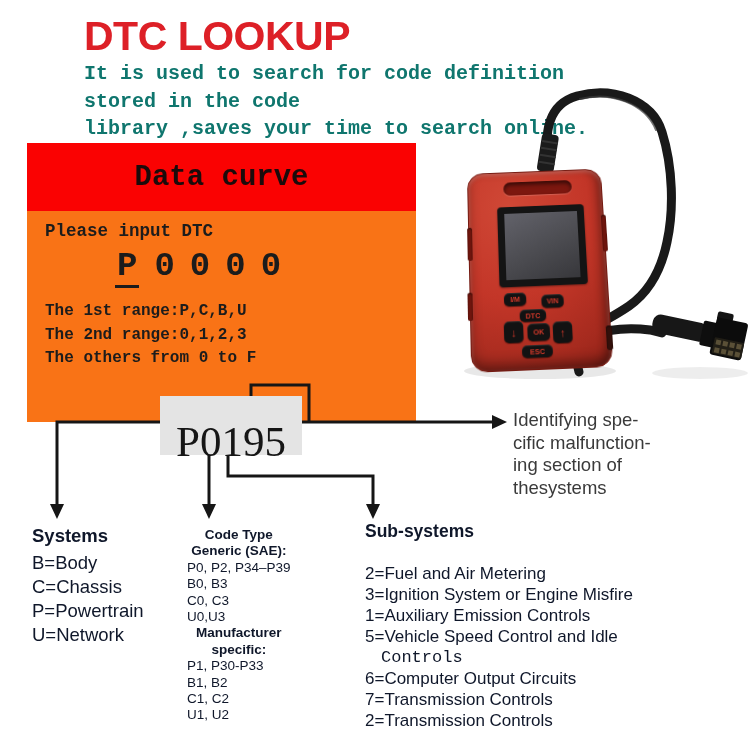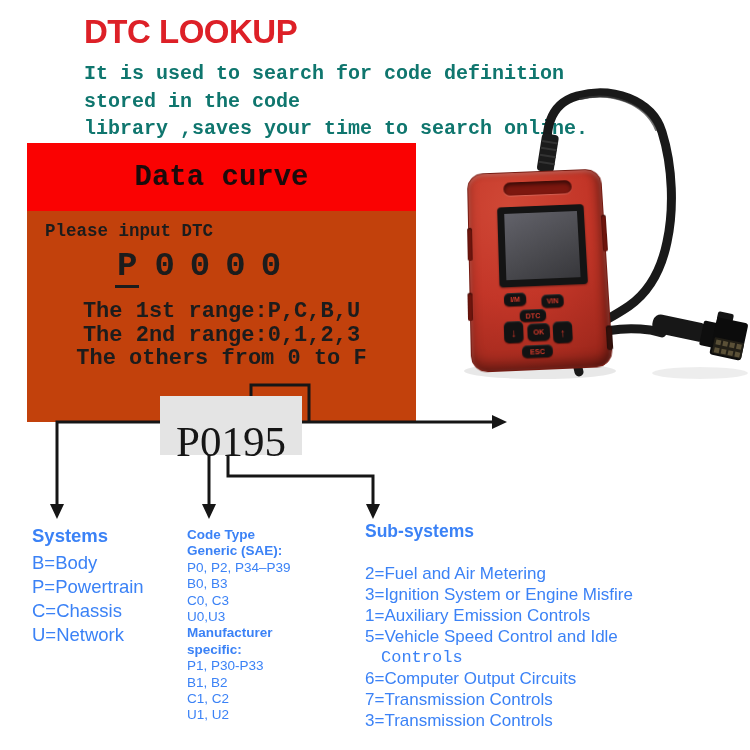--- a/index.html
+++ b/index.html
@@ -1,49 +1,49 @@
 <!DOCTYPE html>
 <html><head>
 <meta charset="utf-8">
 <style>
   html,body{margin:0;padding:0;background:#fff;}
   .canvas{position:relative;width:750px;height:750px;background:#ffffff;overflow:hidden;
           font-family:"Liberation Sans",sans-serif;color:#1c1c1c;}
 
   
-  .page-title{position:absolute;left:84px;top:13px;font-size:33px;font-weight:800;
+  .page-title{position:absolute;left:84px;top:13px;font-size:41px;font-weight:800;
               letter-spacing:-0.5px;color:#dd2027;font-family:"Liberation Sans",sans-serif;}
   .page-subtitle{position:absolute;left:84px;top:60px;width:560px;font-size:20px;font-weight:700;
               font-family:Liberation Mono, monospace;line-height:27.5px;color:#0f766e;white-space:pre-line;}
 
   
   .panel{position:absolute;left:27px;top:143px;width:389px;}
   .panel-banner{height:68px;background:#fa0202;display:flex;align-items:center;justify-content:center;}
   .panel-banner span{font-family:"Liberation Mono",monospace;font-size:29px;font-weight:700;color:#1b0b0b;}
-  .panel-body{background:#c2410c;height:211px;padding:10px 18px;box-sizing:border-box;
+  .panel-body{background:#f97316;height:211px;padding:10px 18px;box-sizing:border-box;
               font-family:"Liberation Mono",monospace;color:#1c1c1c;}
   .panel-prompt{font-size:17.5px;font-weight:700;}
   .code-line{display:flex;gap:15px;margin:6px 0 0 70px;font-size:34px;font-weight:700;}
   .code-letter{border-bottom:3px solid #1c1c1c;padding:0 2px 0 2px;}
-  .panel-ranges{margin-top:12px;font-size:22px;font-weight:700;line-height:23.5px;text-align:center;}
+  .panel-ranges{margin-top:12px;font-size:16px;font-weight:700;line-height:23.5px;}
 
   
   .lines-svg{position:absolute;left:0;top:0;width:750px;height:750px;pointer-events:none;}
   .code-box{position:absolute;left:160px;top:396px;width:142px;height:59px;background:#e4e4e4;
             display:flex;align-items:center;justify-content:center;}
   .code-box span{font-family:"Liberation Serif",serif;font-size:43px;color:#151515;margin-top:32px;}
   .annotation{position:absolute;left:513px;top:409px;width:160px;font-size:18.5px;line-height:22.5px;
             color:#3a3a3a;white-space:pre-line;}
 
   
-  .col{position:absolute;color:#3b82f6;}
+  .col{position:absolute;color:#0f172a;}
   .col-systems{left:32px;top:524px;font-size:18.5px;line-height:24px;}
   .col-systems .col-header{font-weight:700;margin-bottom:3px;}
   .col-codetype{left:187px;top:527px;font-size:13.5px;line-height:16.4px;}
-  .col-codetype .bold{font-weight:700;}
+  .col-codetype .bold{font-weight:700;text-align:center;}
   .col-codetype .pre{white-space:pre-line;}
   .col-subsystems{left:365px;top:521px;font-size:17px;line-height:21px;}
   .col-subsystems .col-header{font-size:17.5px;font-weight:700;margin-bottom:21px;}
   .col-subsystems .indent{padding-left:16px;font-family:Liberation Mono, monospace;}
 
   
   .cable-svg{position:absolute;left:0;top:0;width:750px;height:750px;pointer-events:none;}
   .device{position:absolute;left:469px;top:167px;width:138px;height:201px;border-radius:16px;
           background:radial-gradient(130% 105% at 30% 18%, #d04836 0%, #c33628 45%, #a52a1e 78%, #881f15 100%);
           border:1px solid #741a11;box-sizing:border-box;
@@ -114,26 +114,30 @@
       <polygon points="202,504 216,504 209,519"></polygon>
       <polygon points="366,504 380,504 373,519"></polygon>
       <polygon points="492,415 492,429 507,422"></polygon>
     </g>
   </svg>
 
   <div class="code-box">
     <span>P0195</span>
   </div>
 
+  <div class="annotation">Identifying spe-
+cific malfunction-
+ing section of
+thesystems</div>
 
   <div class="col col-systems">
     <div class="col-header">Systems</div>
     <div>B=Body</div>
+    <div>C=Chassis</div>
     <div>P=Powertrain</div>
-    <div>C=Chassis</div>
     <div>U=Network</div>
   </div>
 
   <div class="col col-codetype">
     <div class="bold">Code Type</div>
     <div class="bold">Generic (SAE):</div>
     <div>P0, P2, P34–P39</div>
     <div>B0, B3</div>
     <div>C0, C3</div>
     <div>U0,U3</div>
@@ -147,21 +151,21 @@
 
   <div class="col col-subsystems">
     <div class="col-header">Sub-systems</div>
     <div>2=Fuel and Air Metering</div>
     <div>3=Ignition System or Engine Misfire</div>
     <div>1=Auxiliary Emission Controls</div>
     <div>5=Vehicle Speed Control and Idle</div>
     <div class="indent">Controls</div>
     <div>6=Computer Output Circuits</div>
     <div>7=Transmission Controls</div>
-    <div>3=Transmission Controls</div>
+    <div>2=Transmission Controls</div>
   </div>
 
   <svg class="cable-svg" viewBox="0 0 750 750">
     <ellipse cx="540" cy="371" rx="76" ry="8" fill="rgba(0,0,0,0.09)"></ellipse>
     <ellipse cx="700" cy="373" rx="48" ry="6" fill="rgba(0,0,0,0.07)"></ellipse>
     <path d="M 549 168 C 543 130, 549 104, 577 96 C 612 86, 652 100, 662 132 C 673 167, 674 210, 667 242 C 661 271, 649 292, 629 306 C 607 321, 589 327, 581 340 C 575 350, 576 360, 579 372" fill="none" stroke="#191919" stroke-width="9" stroke-linecap="round"></path>
     <path d="M 581 340 C 595 332, 620 326, 650 330 L 662 333" fill="none" stroke="#191919" stroke-width="9" stroke-linecap="round"></path>
     <path d="M 580 99 C 610 91, 645 103, 656 130" fill="none" stroke="#3c3c3c" stroke-width="2" stroke-linecap="round" opacity="0.7"></path>
     <g transform="rotate(9 548 155)">
       <rect x="539" y="134" width="17" height="38" rx="4" fill="#1b1b1b"></rect>

